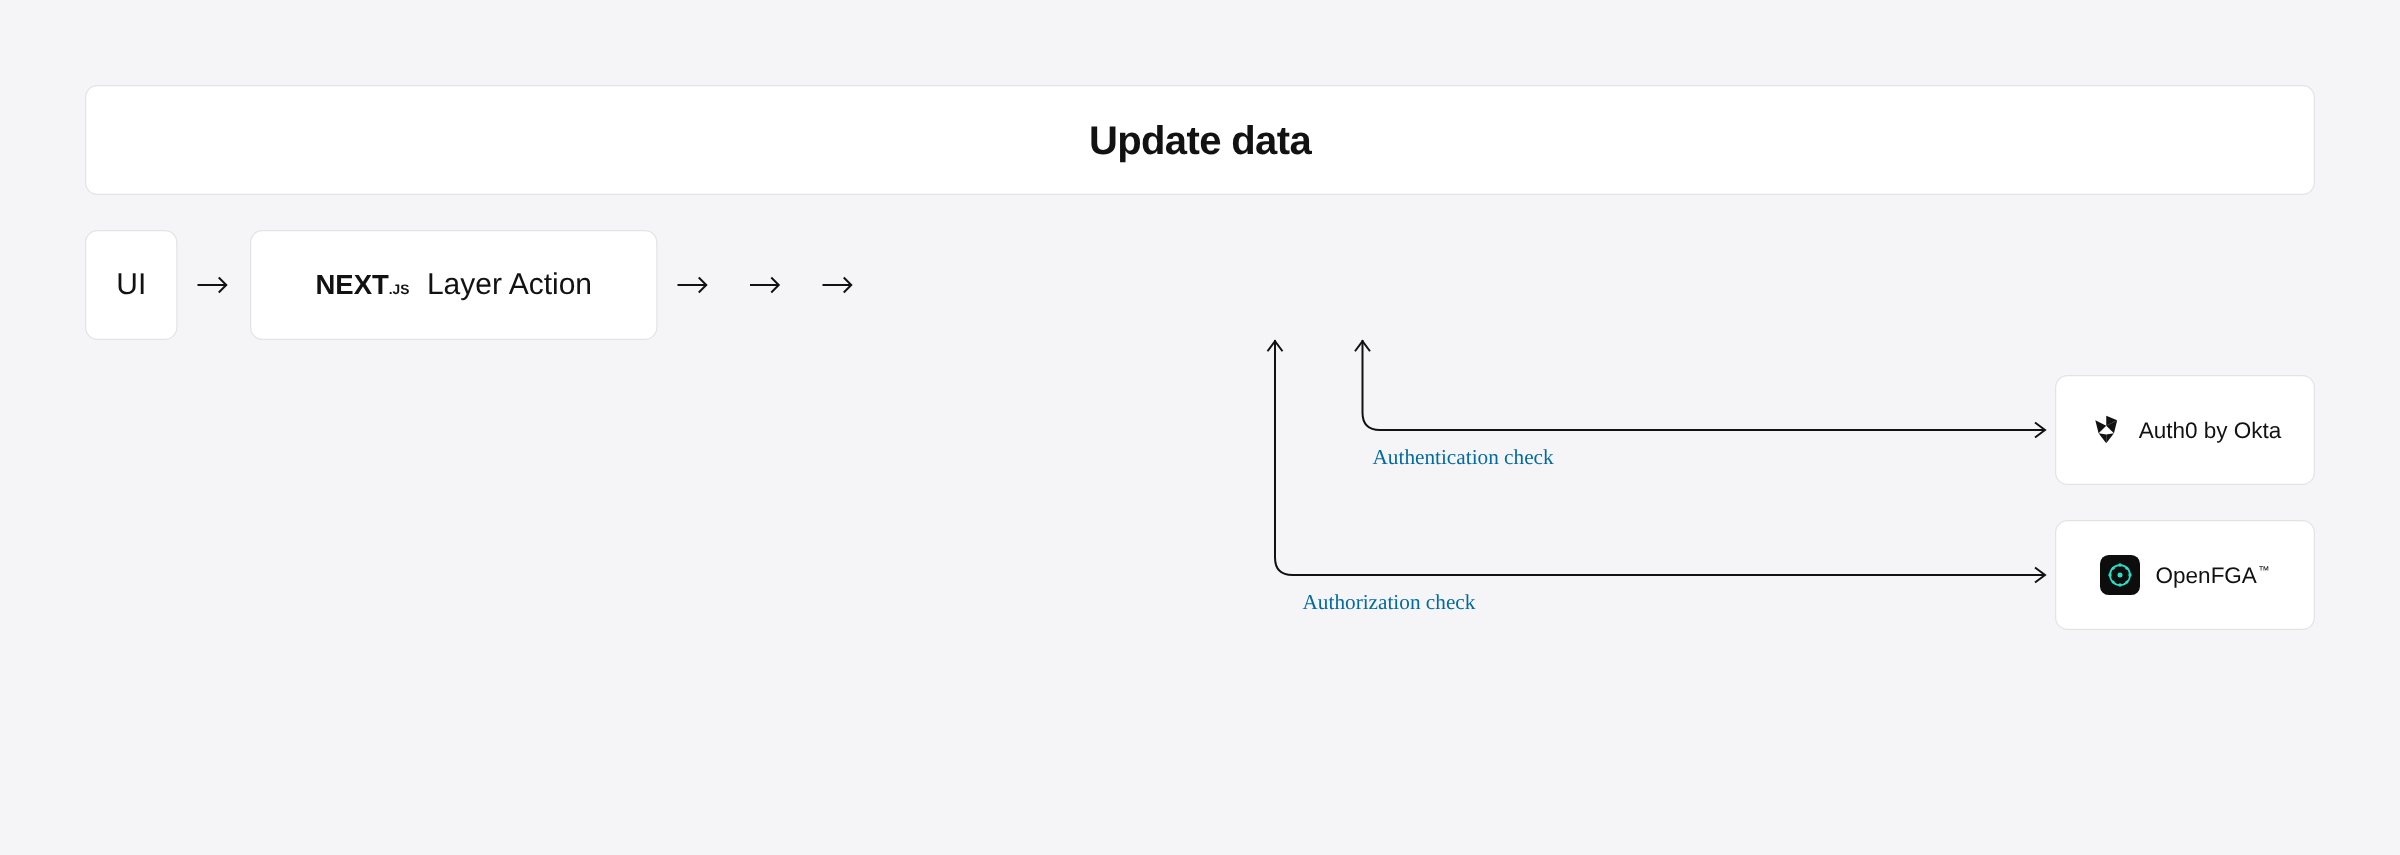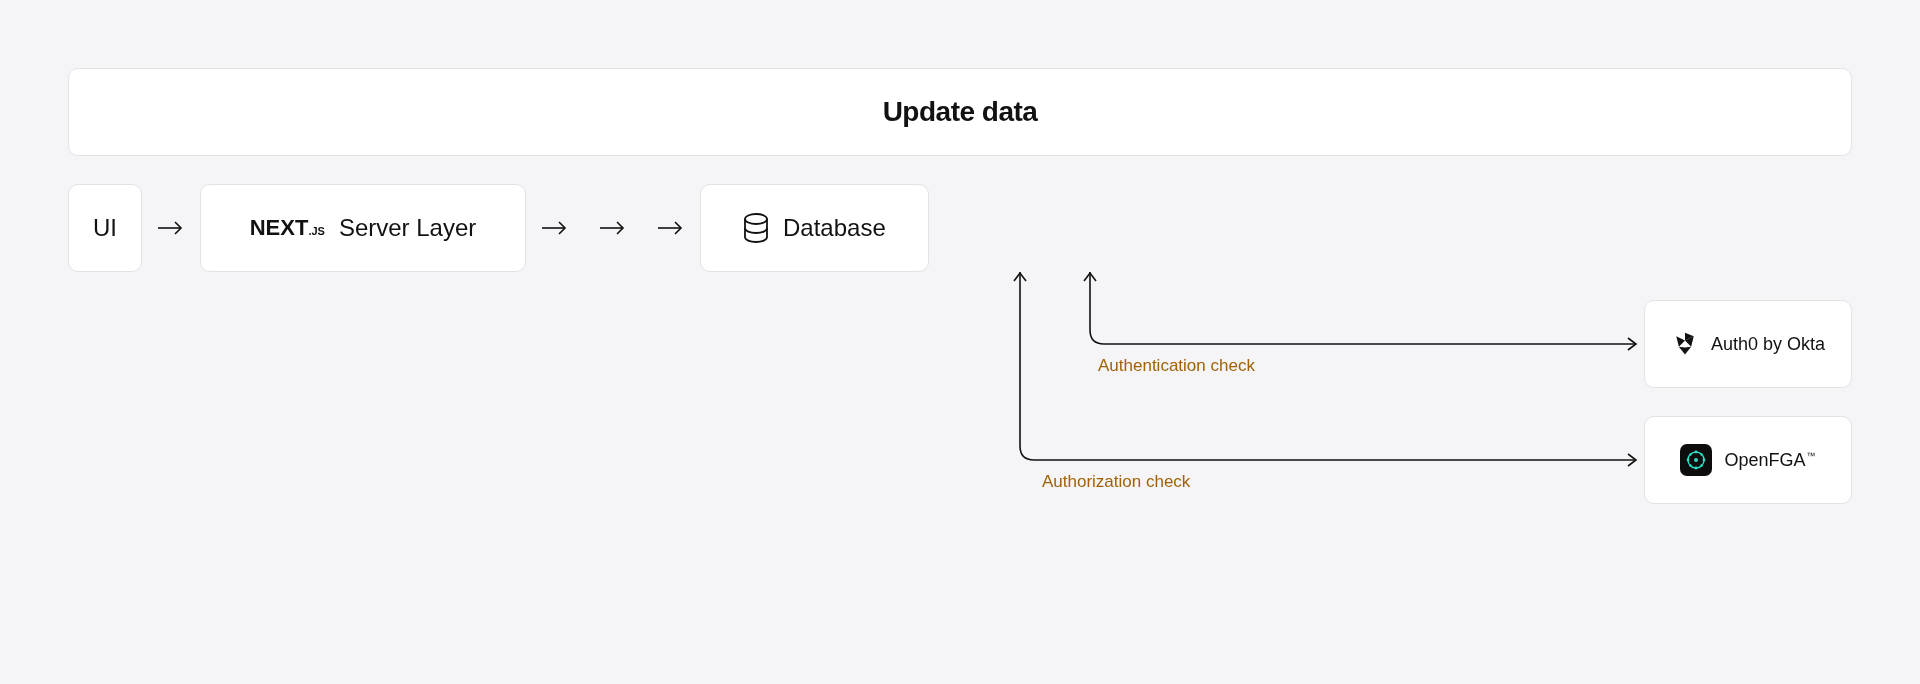--- a/index.html
+++ b/index.html
@@ -24,21 +24,21 @@
   .header{
     position:absolute;
     left:68px;right:68px;top:68px;
     height:88px;
     background:#fff;
     border:1px solid var(--border);
     border-radius:10px;
     display:flex;align-items:center;justify-content:center;
   }
   .header span{
-    font-size:28px;
+    font-size:32px;
     font-weight:700;
     letter-spacing:-0.5px;
   }
 
   
   .flow{
     position:absolute;
     left:68px;right:68px;top:184px;
     height:88px;
     display:flex;
@@ -86,21 +86,22 @@
     font-weight:500;
   }
   .side-node .inner{display:flex;align-items:center;gap:12px;}
   .sn-auth0  {top:300px;}
   .sn-openfga{top:416px;text-align:center;}
 
   
   .conn-label{
     position:absolute;
     font-size:17px;
-    color:#a16207;
+    color:#0369a1;
+    font-family:Liberation Serif, serif;
   }
   .lbl-authn{left:1098px;top:356px;}
   .lbl-authz{left:1042px;top:472px;text-align:center;}
 
   
   svg.connectors{
     position:absolute;
     left:0;top:0;
     width:1920px;height:684px;
     pointer-events:none;
@@ -137,21 +138,21 @@
       <line x1="1" y1="10" x2="24" y2="10" stroke="#121212" stroke-width="1.6"></line>
       <polyline points="18,4 24,10 18,16" fill="none" stroke="#121212" stroke-width="1.6"></polyline>
     </svg>
   </div>
 
   <div class="node n-next">
     <div class="inner">
       <span class="nextjs-logo">
         <span>NEXT</span><span class="dotjs">.JS</span>
       </span>
-      <span>Server Layer</span>
+      <span>Layer Action</span>
     </div>
   </div>
 
   <div class="arrow-cell">
     <svg viewBox="0 0 28 20">
       <line x1="1" y1="10" x2="24" y2="10" stroke="#121212" stroke-width="1.6"></line>
       <polyline points="18,4 24,10 18,16" fill="none" stroke="#121212" stroke-width="1.6"></polyline>
     </svg>
   </div>
 
@@ -164,30 +165,20 @@
   </div>
 
 
   <div class="arrow-cell">
     <svg viewBox="0 0 28 20">
       <line x1="1" y1="10" x2="24" y2="10" stroke="#121212" stroke-width="1.6"></line>
       <polyline points="18,4 24,10 18,16" fill="none" stroke="#121212" stroke-width="1.6"></polyline>
     </svg>
   </div>
 
-  <div class="node n-db">
-    <div class="inner">
-      <svg class="db-icon" viewBox="0 0 26 30">
-        <ellipse cx="13" cy="6" rx="11" ry="5" fill="none" stroke="#121212" stroke-width="1.8"></ellipse>
-        <path d="M2 6 V24 C2 27 7 29 13 29 C19 29 24 27 24 24 V6" fill="none" stroke="#121212" stroke-width="1.8"></path>
-        <path d="M2 15 C2 18 7 20 13 20 C19 20 24 18 24 15" fill="none" stroke="#121212" stroke-width="1.8"></path>
-      </svg>
-      <span>Database</span>
-    </div>
-  </div>
 </div>
 
 <div class="side-node sn-auth0">
   <div class="inner">
     <svg class="auth0-icon" viewBox="0 0 32 32">
       <path d="M16 3 L27 7 L25 20 L16 29 L7 20 L5 7 Z" fill="none"></path>
       <path d="M16 3 L26 7 L16 12 Z" fill="#121212"></path>
       <path d="M16 3 L6 7 L16 12 Z" fill="#121212" opacity="0.0"></path>
       <path d="M6 7 L16 12 L9 19 Z" fill="#121212"></path>
       <path d="M26 7 L16 12 L23 19 Z" fill="#121212" opacity="0.0"></path>

